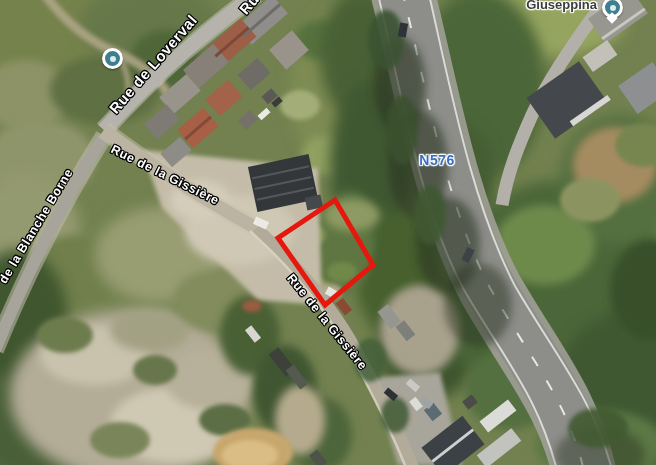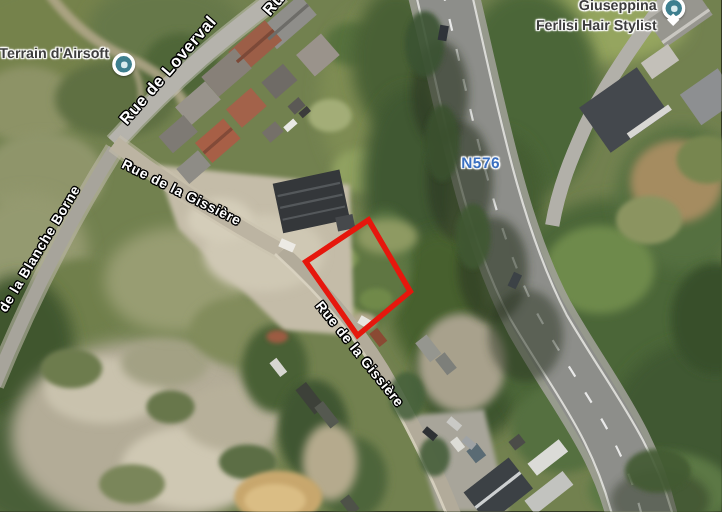--- a/index.html
+++ b/index.html
@@ -216,41 +216,39 @@
     <rect x="420" y="399" width="12" height="7" transform="rotate(40 426 403)" fill="#9fa3a5"></rect>
     <rect x="326" y="289" width="12" height="8" transform="rotate(30 332 293)" fill="#e7e5df"></rect>
   </g>
 
   <polygon class="parcel" points="335,200 373,265 325,305 278,238"></polygon>
 </svg>
 
 <div class="labels">
 
   <div class="poi-label" style="right:557px;top:40px;">
-    <div>Terrain d'Airsoft</div>
   </div>
   <div class="poi-dot" style="left:102px;top:48px;">
         <span class="inner"></span>
       </div>
 
   <div class="poi-label" style="right:59px;top:-4px;">
     <div>Giuseppina</div>
-    <div>Ferlisi Hair Stylist</div>
   </div>
   <div class="poi-dot" style="left:602px;top:-3px;">
         <span class="inner"></span>
       </div>
   <div class="poi-pin-tip" style="left:608px;top:14px;"></div>
 
   <div class="street-label big" style="left:153px;top:64px;transform:translate(-50%,-50%) rotate(-49deg);">Rue de Loverval</div>
 
   <div class="street-label big" style="left:249px;top:4px;transform:translate(-50%,-50%) rotate(-49deg);">Ru</div>
 
   <div class="street-label" style="left:165px;top:175px;transform:translate(-50%,-50%) rotate(26.5deg);">Rue de la Gissière</div>
 
   <div class="street-label" style="left:327px;top:322px;transform:translate(-50%,-50%) rotate(51deg);">Rue de la Gissière</div>
 
   <div class="street-label" style="left:36px;top:226px;transform:translate(-50%,-50%) rotate(-59deg);">de la Blanche Borne</div>
 
-  <div class="route-label" style="left:437px;top:148px;transform:translate(-50%,-50%);">N576</div>
+  <div class="route-label" style="left:437px;top:160px;transform:translate(-50%,-50%);">N576</div>
 </div>
 
 </div>
 
 </body></html>

